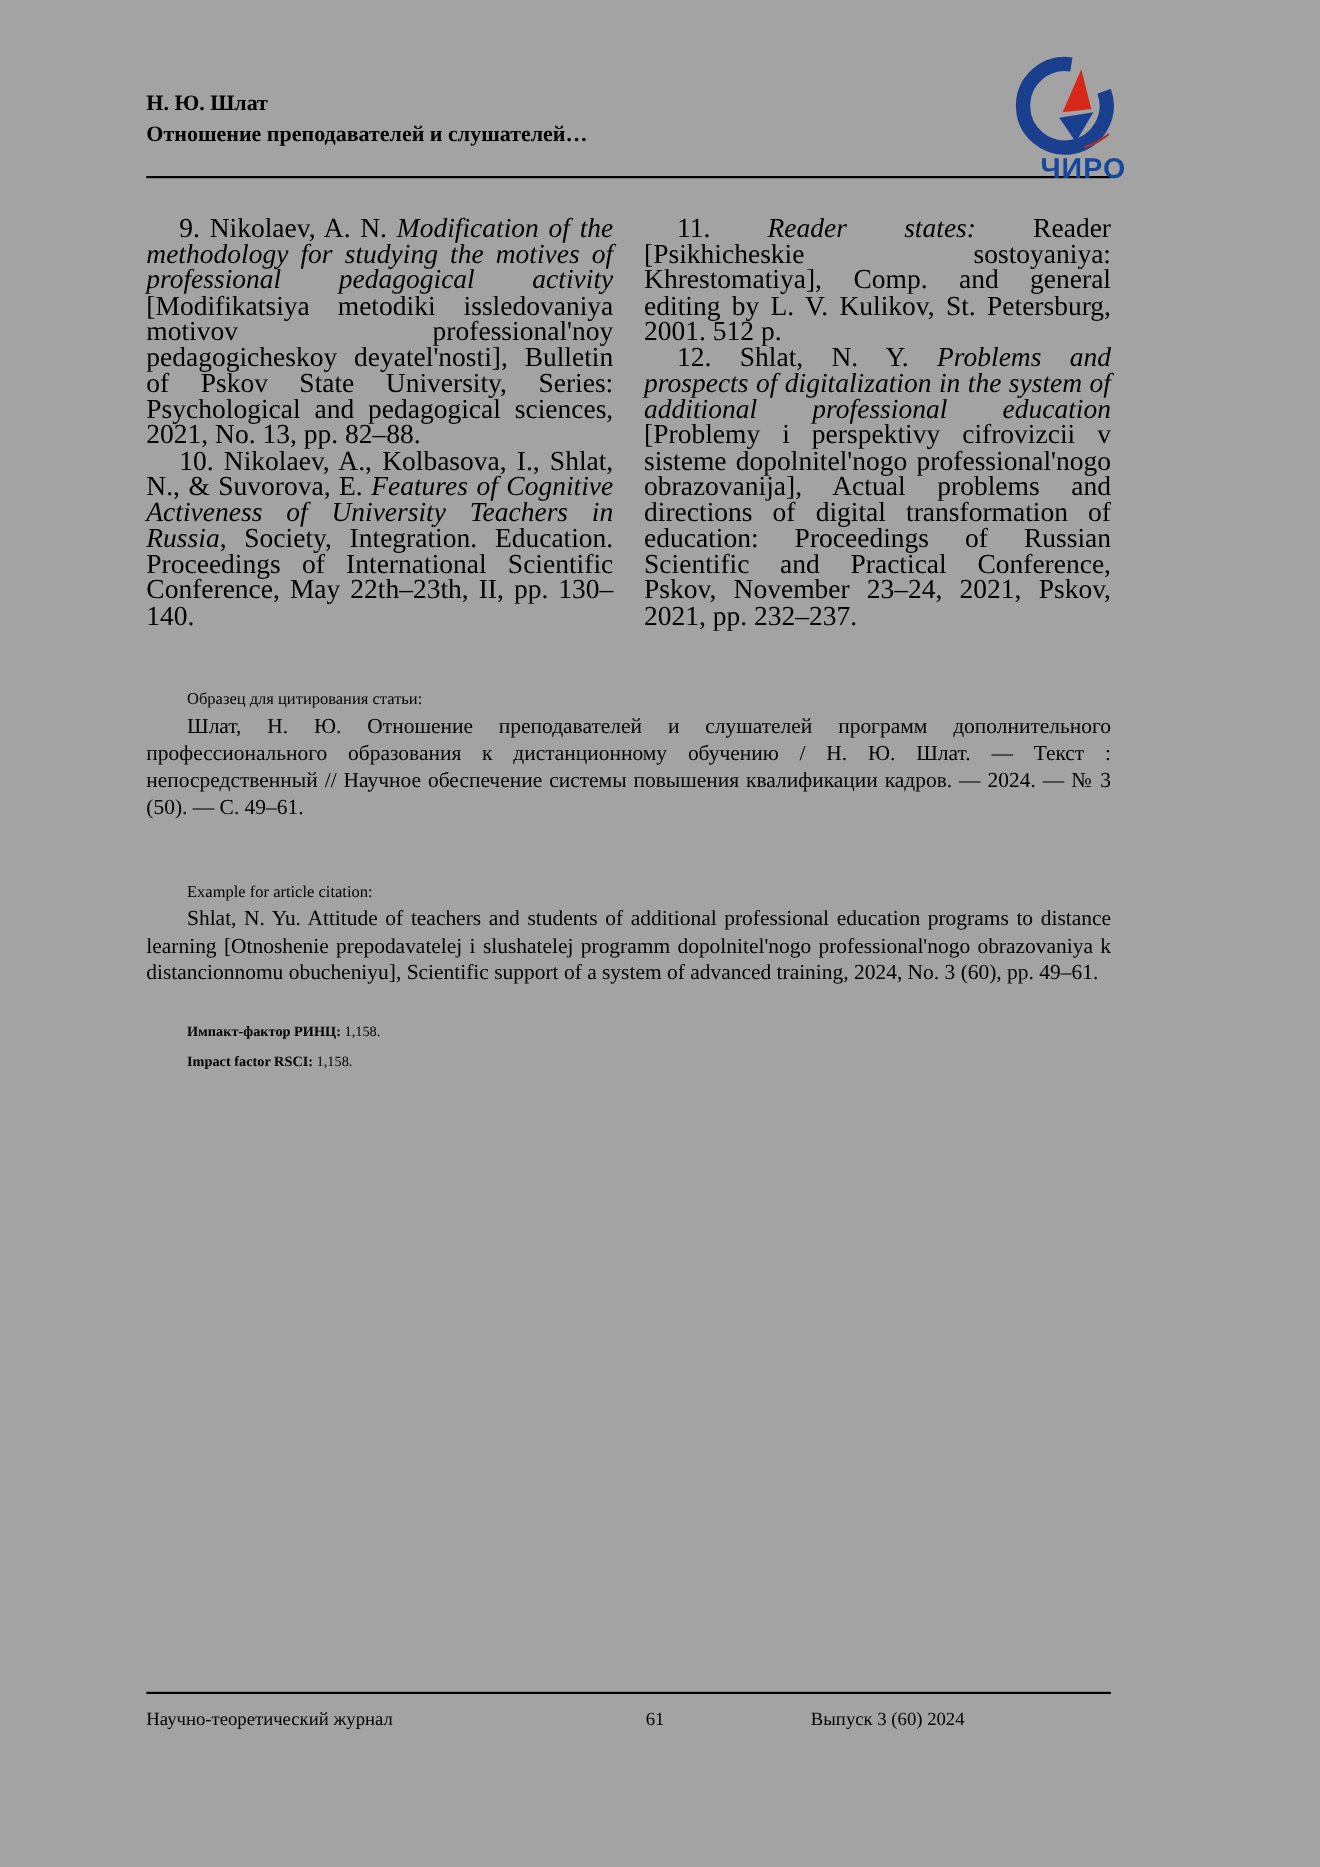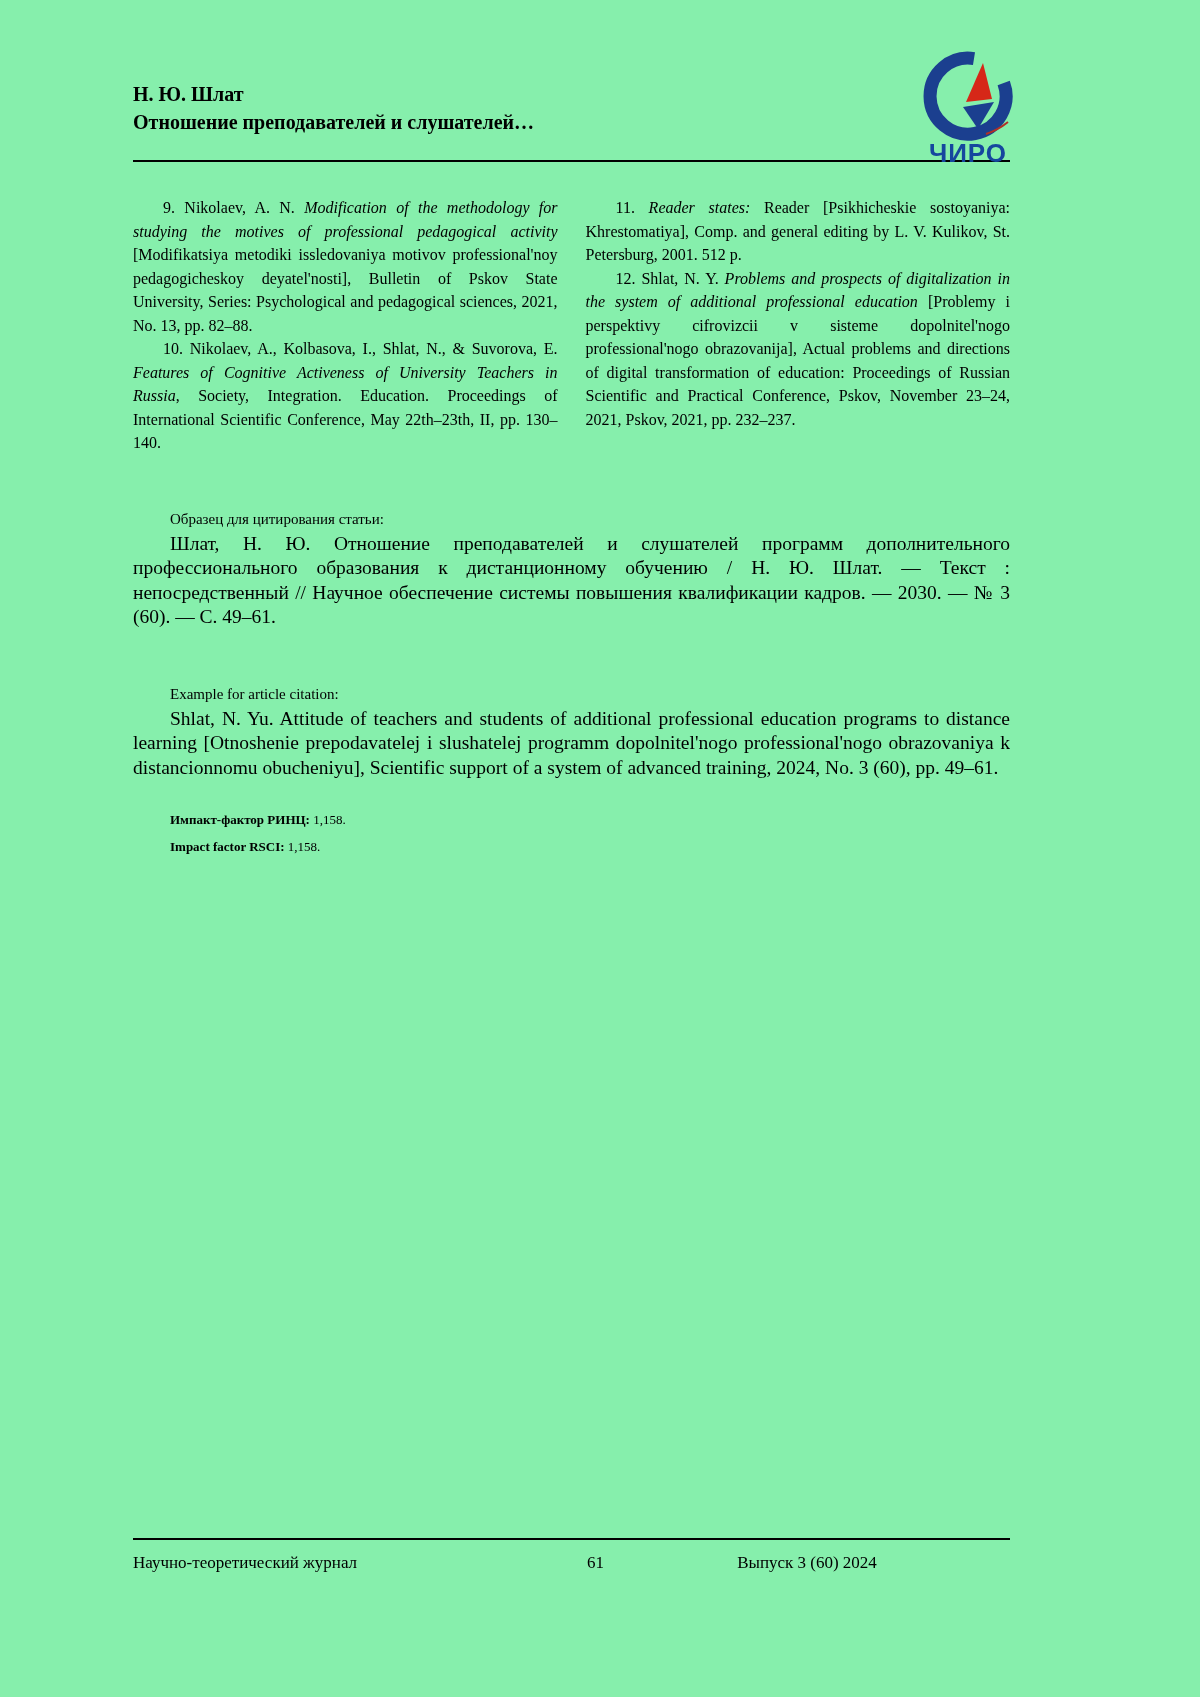--- a/index.html
+++ b/index.html
@@ -1,56 +1,56 @@
 <!DOCTYPE html>
 <html><head>
 <meta charset="utf-8">
 <style>
   * { box-sizing: border-box; }
   html, body { margin: 0; padding: 0; background: #ffffff; }
   .page {
     position: relative;
     width: 1200px;
     height: 1697px;
-    background: #86efac;
+    background: #a3a3a3;
     font-family: "Liberation Serif", serif;
     color: #000000;
     overflow: hidden;
   }
   .content { position: absolute; left: 133px; top: 0; width: 877px; }
 
   .header-row { position: relative; margin-top: 80px; min-height: 66px; }
   .header-author, .header-title {
     font-weight: bold;
     font-size: 20px;
     line-height: 1.4;
   }
   .logo {
     position: absolute;
     right: -14px;
     top: -30px;
     width: 112px;
-    text-align: center;
+    text-align: right;
   }
   .logo svg { display: block; margin: 0 auto; }
   .logo-text {
     font-family: "Liberation Sans", sans-serif;
     font-weight: bold;
     font-size: 26px;
     color: #15479e;
     letter-spacing: 1px;
     margin-top: -4px;
   }
   .rule { border: none; border-top: 2px solid #000; margin: 14px 0 0 0; }
 
   .cols { display: flex; gap: 28px; margin-top: 34px; }
   .col { flex: 1 1 0; min-width: 0; }
   p.ref {
     margin: 0;
-    font-size: 16px;
+    font-size: 25px;
     line-height: 23.5px;
     text-align: justify;
     text-indent: 30px;
   }
   p.ref i { font-style: italic; }
 
   .section-heading {
     font-weight: normal;
     font-size: 15px;
     margin: 56px 0 0 0;
@@ -107,21 +107,21 @@
         <p class="ref"><span>9. Nikolaev, A. N. </span><i>Modification of the methodology for studying the motives of professional pedagogical activity</i><span> [Modifikatsiya metodiki issledovaniya motivov professional'noy pedagogicheskoy deyatel'nosti], Bulletin of Pskov State University, Series: Psychological and pedagogical sciences, 2021, No. 13, pp. 82–88.</span></p>
         <p class="ref"><span>10. Nikolaev, A., Kolbasova, I., Shlat, N., &amp; Suvorova, E. </span><i>Features of Cognitive Activeness of University Teachers in Russia</i><span>, Society, Integration. Education. Proceedings of International Scientific Conference, May 22th–23th, II, pp. 130–140.</span></p>
       </div>
       <div class="col">
         <p class="ref"><span>11. </span><i>Reader states:</i><span> Reader [Psikhicheskie sostoyaniya: Khrestomatiya], Comp. and general editing by L. V. Kulikov, St. Petersburg, 2001. 512 p.</span></p>
         <p class="ref"><span>12. Shlat, N. Y. </span><i>Problems and prospects of digitalization in the system of additional professional education</i><span> [Problemy i perspektivy cifrovizcii v sisteme dopolnitel'nogo professional'nogo obrazovanija], Actual problems and directions of digital transformation of education: Proceedings of Russian Scientific and Practical Conference, Pskov, November 23–24, 2021, Pskov, 2021, pp. 232–237.</span></p>
       </div>
     </div>
 
     <div class="section-heading">Образец для цитирования статьи:</div>
-    <p class="cite">Шлат, Н. Ю. Отношение преподавателей и слушателей программ дополнительного профессионального образования к дистанционному обучению / Н. Ю. Шлат. — Текст : непосредственный // Научное обеспечение системы повышения квалификации кадров. — 2030. — № 3 (60). — С. 49–61.</p>
+    <p class="cite">Шлат, Н. Ю. Отношение преподавателей и слушателей программ дополнительного профессионального образования к дистанционному обучению / Н. Ю. Шлат. — Текст : непосредственный // Научное обеспечение системы повышения квалификации кадров. — 2024. — № 3 (50). — С. 49–61.</p>
 
     <div class="section-heading en">Example for article citation:</div>
     <p class="cite">Shlat, N. Yu. Attitude of teachers and students of additional professional education programs to distance learning [Otnoshenie prepodavatelej i slushatelej programm dopolnitel'nogo professional'nogo obrazovaniya k distancionnomu obucheniyu], Scientific support of a system of advanced training, 2024, No. 3 (60), pp. 49–61.</p>
 
     <div class="impact">
       <div class="impact-line"><span class="impact-label">Импакт-фактор РИНЦ:</span> <span>1,158.</span></div>
       <div class="impact-line"><span class="impact-label">Impact factor RSCI:</span> <span>1,158.</span></div>
     </div>
   </div>
 

